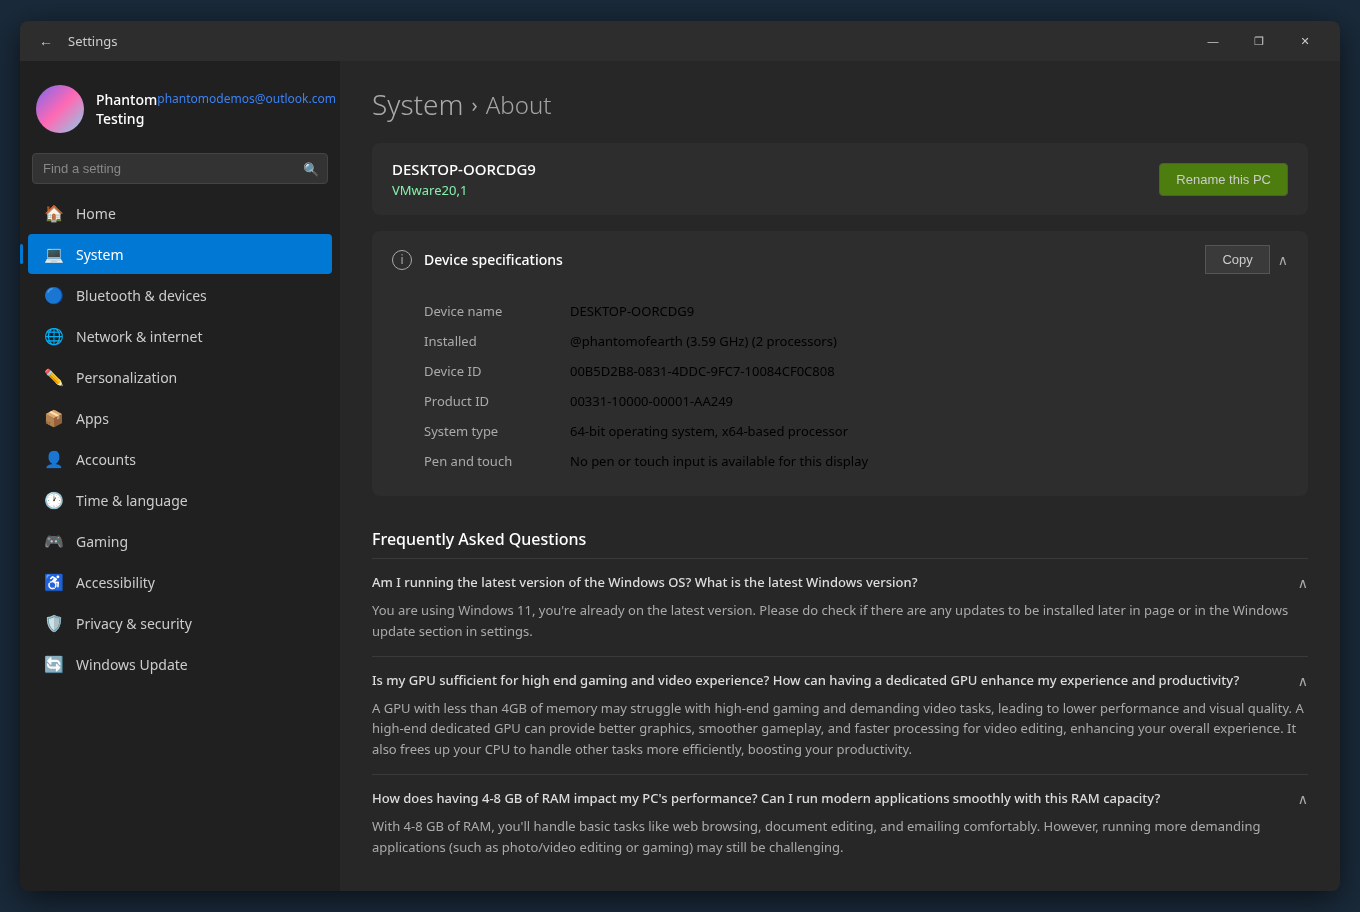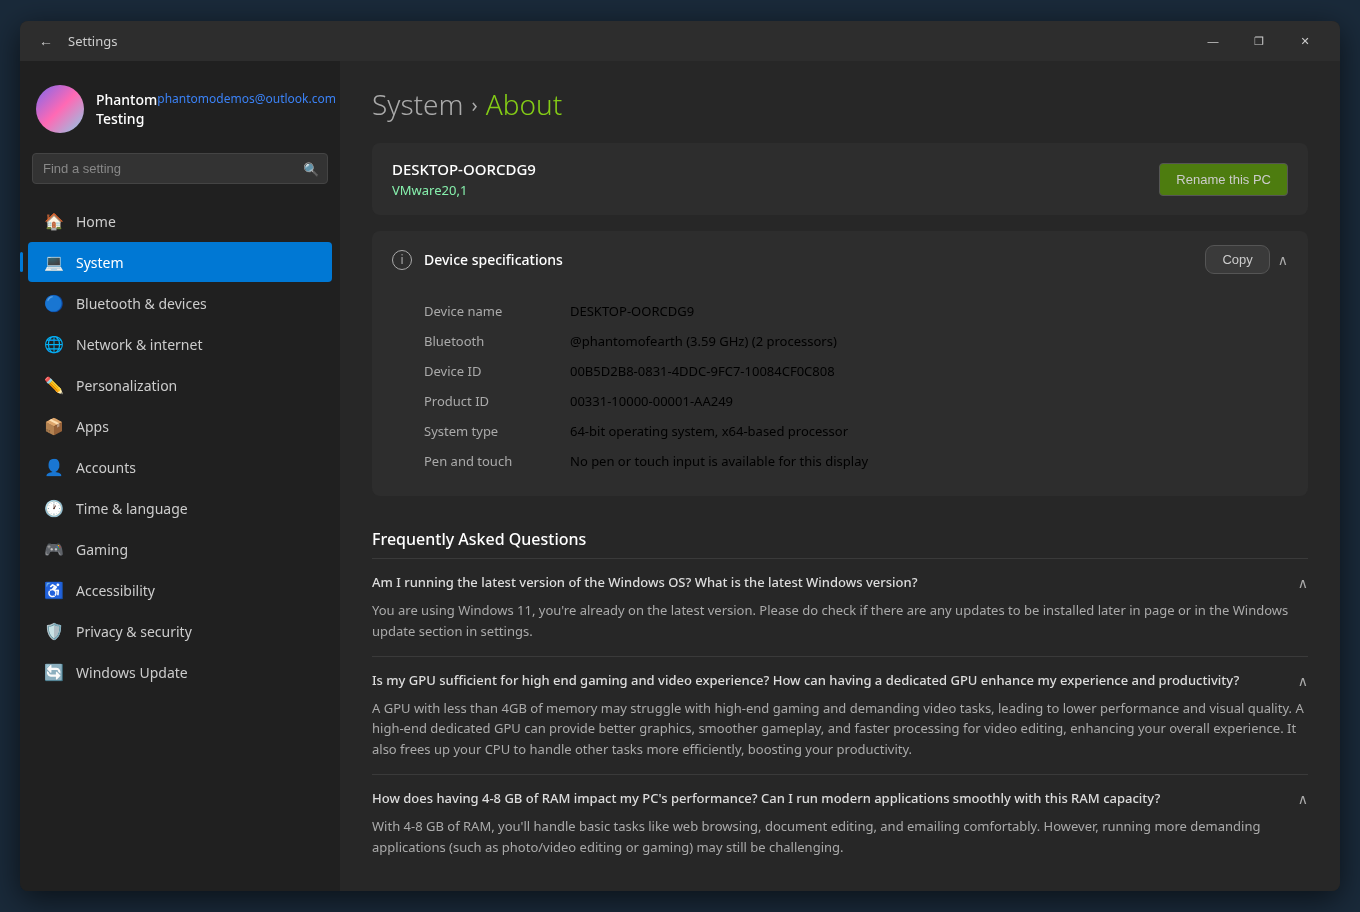--- a/index.html
+++ b/index.html
@@ -91,21 +91,21 @@
     .user-avatar {
       width: 48px; height: 48px;
       border-radius: 50%;
       background: linear-gradient(135deg, #7b68ee, #ff69b4, #87ceeb);
       flex-shrink: 0;
     }
     .user-info { display: flex; flex-direction: row; }
     .user-name { color: #ffffff; font-size: 14px; font-weight: 500; }
     .user-email { color: #3b82f6; font-size: 12px; }
     .search-box {
-      margin: 4px 12px 16px 12px;
+      margin: 4px 12px 8px 12px;
       position: relative;
     }
     .search-input {
       width: 100%;
       background: #333;
       border: 1px solid #444;
       border-radius: 4px;
       color: #ccc;
       padding: 7px 32px 7px 10px;
       font-size: 13px;
@@ -163,22 +163,22 @@
       margin-bottom: 20px;
     }
     .breadcrumb-system {
       color: #aaa;
       font-size: 28px;
       font-weight: 300;
       cursor: pointer;
     }
     .breadcrumb-sep { color: #aaa; font-size: 20px; }
     .breadcrumb-about {
-      color: #84cc16;
-      font-size: 28px;
+      color: #a3a3a3;
+      font-size: 24px;
       font-weight: 300;
     }
     
     .pc-card {
       background: #2d2d2d;
       border-radius: 8px;
       padding: 16px 20px;
       display: flex;
       align-items: center;
       justify-content: space-between;
@@ -220,21 +220,21 @@
       font-weight: 500;
     }
     .section-actions {
       display: flex;
       align-items: center;
       gap: 8px;
     }
     .copy-btn {
       background: #3a3a3a;
       border: 1px solid #555;
-      border-radius: 9px;
+      border-radius: 0;
       color: #ccc;
       padding: 6px 16px;
       font-size: 13px;
       cursor: pointer;
     }
     .chevron { color: #aaa; font-size: 14px; }
     .spec-table {
       padding: 8px 20px 20px 52px;
     }
     .spec-row {
@@ -396,21 +396,21 @@
             <button class="copy-btn">Copy</button>
             <span class="chevron">∧</span>
           </div>
         </div>
         <div class="spec-table" id="spec-rows">
             <div class="spec-row">
               <span class="spec-label">Device name</span>
               <span>DESKTOP-OORCDG9</span>
             </div>
             <div class="spec-row">
-              <span class="spec-label">Bluetooth</span>
+              <span class="spec-label">Installed</span>
               <span>@phantomofearth <span>(3.59 GHz) (2 processors)</span></span>
             </div>
             <div class="spec-row">
               <span class="spec-label">Device ID</span>
               <span>00B5D2B8-0831-4DDC-9FC7-10084CF0C808</span>
             </div>
             <div class="spec-row">
               <span class="spec-label">Product ID</span>
               <span>00331-10000-00001-AA249</span>
             </div>

